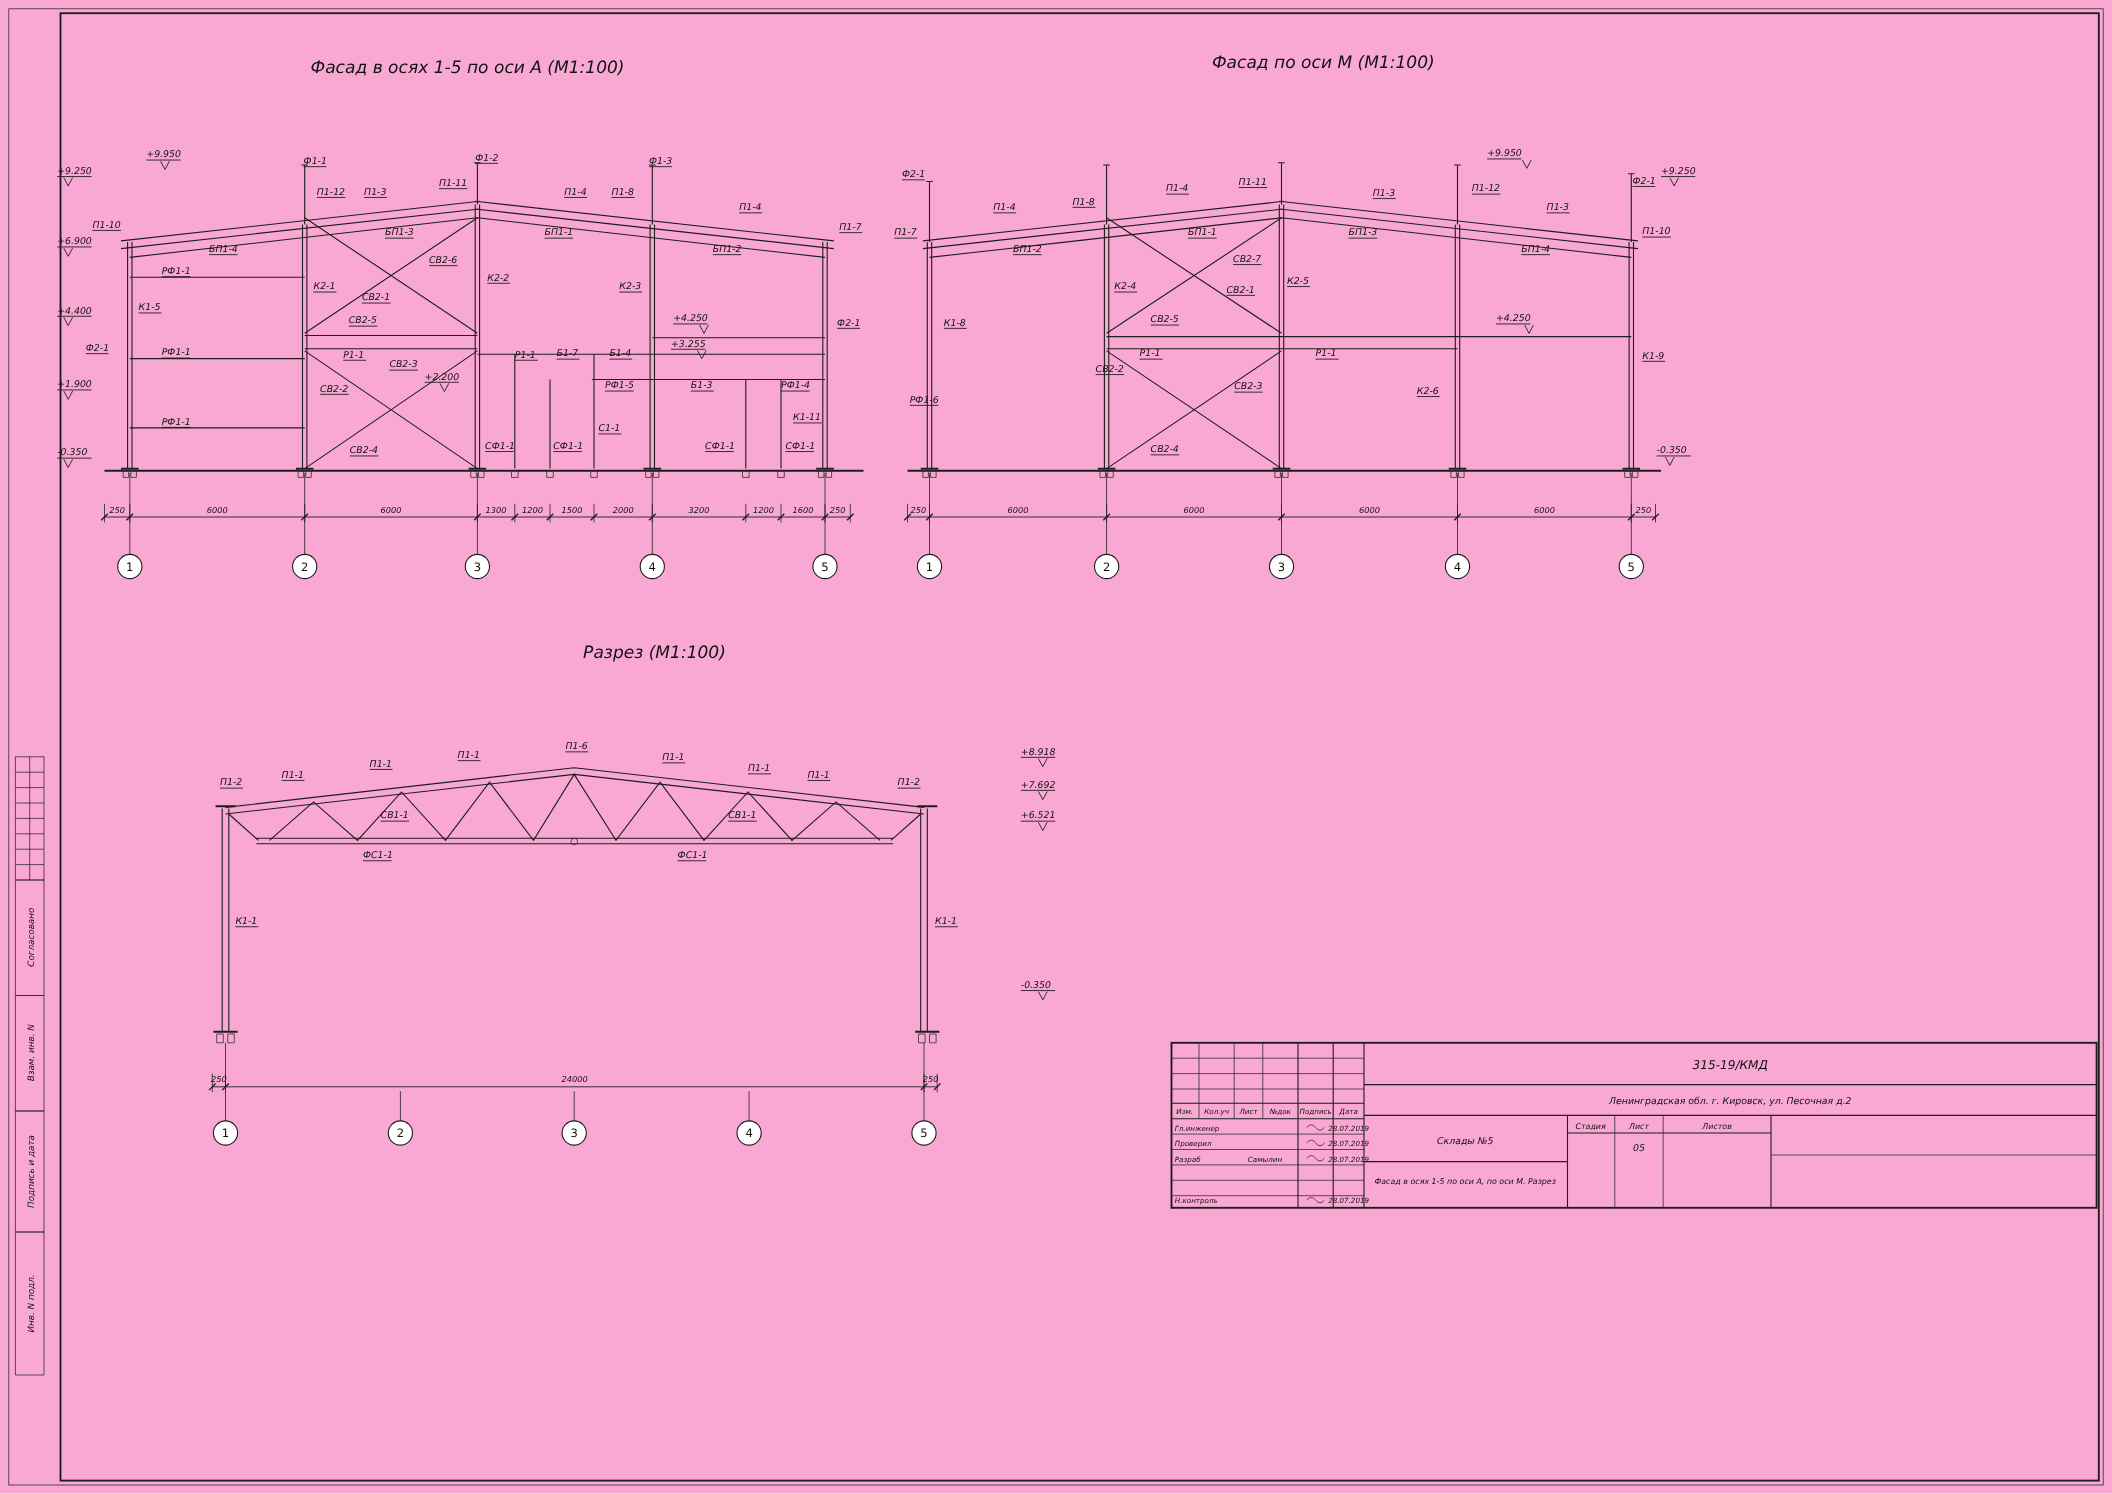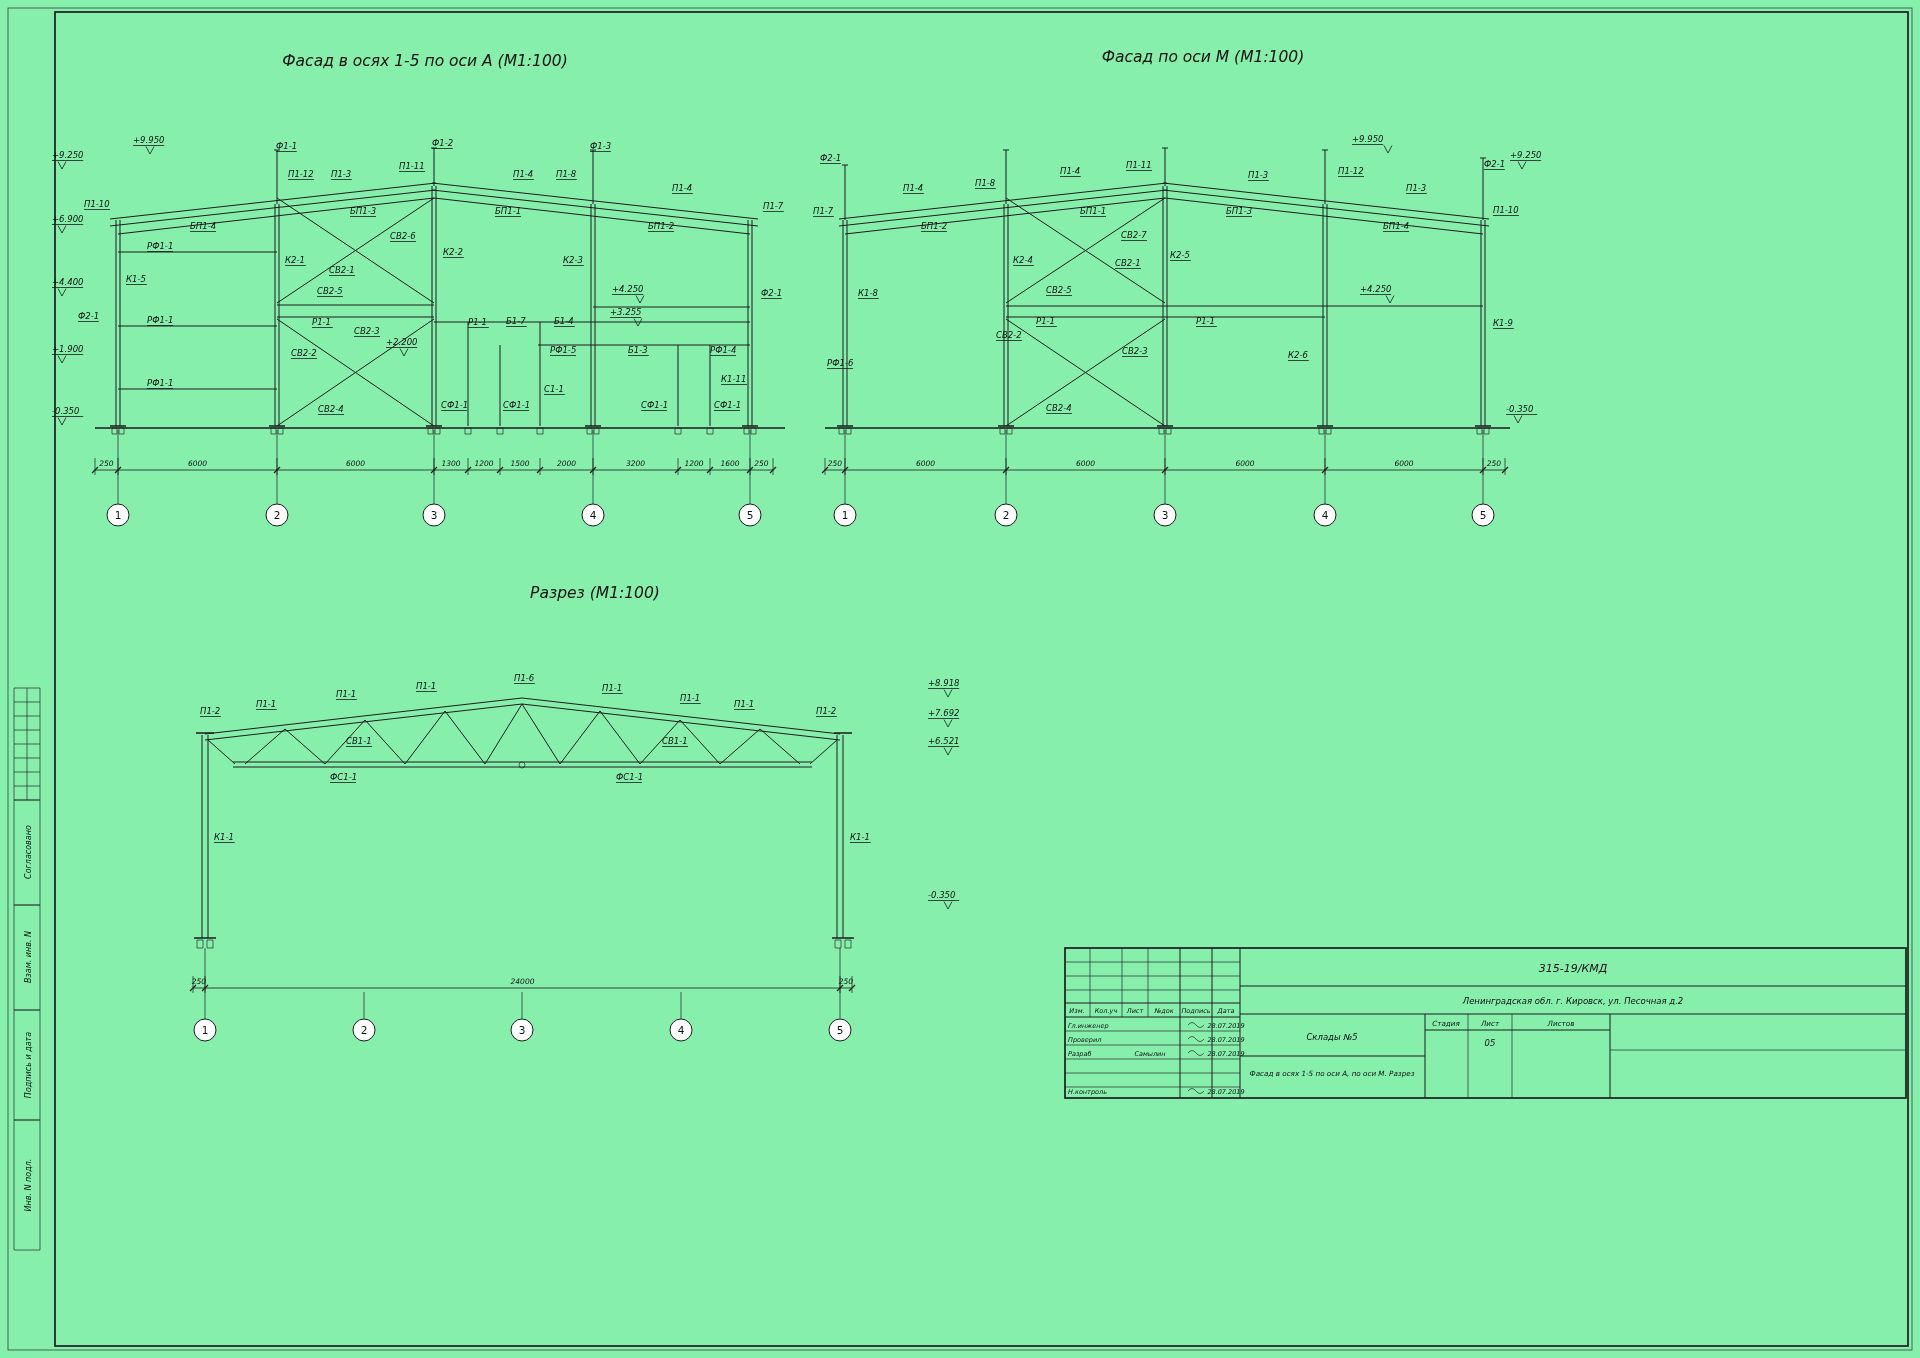--- a/index.html
+++ b/index.html
@@ -1,16 +1,16 @@
 <!DOCTYPE html>
 <html><head>
 <meta charset="utf-8">
 <style>
   html,body{margin:0;padding:0;background:#ffffff;}
-  .sheet{width:1920px;height:1358px;background:#86efac;position:relative;font-family:"DejaVu Sans",sans-serif;}
+  .sheet{width:1920px;height:1358px;background:#f9a8d4;position:relative;font-family:"DejaVu Sans",sans-serif;}
   svg{display:block;}
   .ln{stroke:#1d1d1d;stroke-width:1;fill:none;}
   .ln2{stroke:#1d1d1d;stroke-width:1.7;fill:none;}
   .thin{stroke:#2a2a2a;stroke-width:0.7;fill:none;}
   .ul{stroke:#1d1d1d;stroke-width:0.8;fill:none;}
   .dln{stroke:#1d1d1d;stroke-width:0.8;}
   .ext{stroke:#1d1d1d;stroke-width:0.7;}
   .tick{stroke:#1d1d1d;stroke-width:1.2;}
   .bub{stroke:#1d1d1d;stroke-width:1;fill:#fff;}
   text{fill:#111;font-family:"DejaVu Sans",sans-serif;font-style:italic;}

